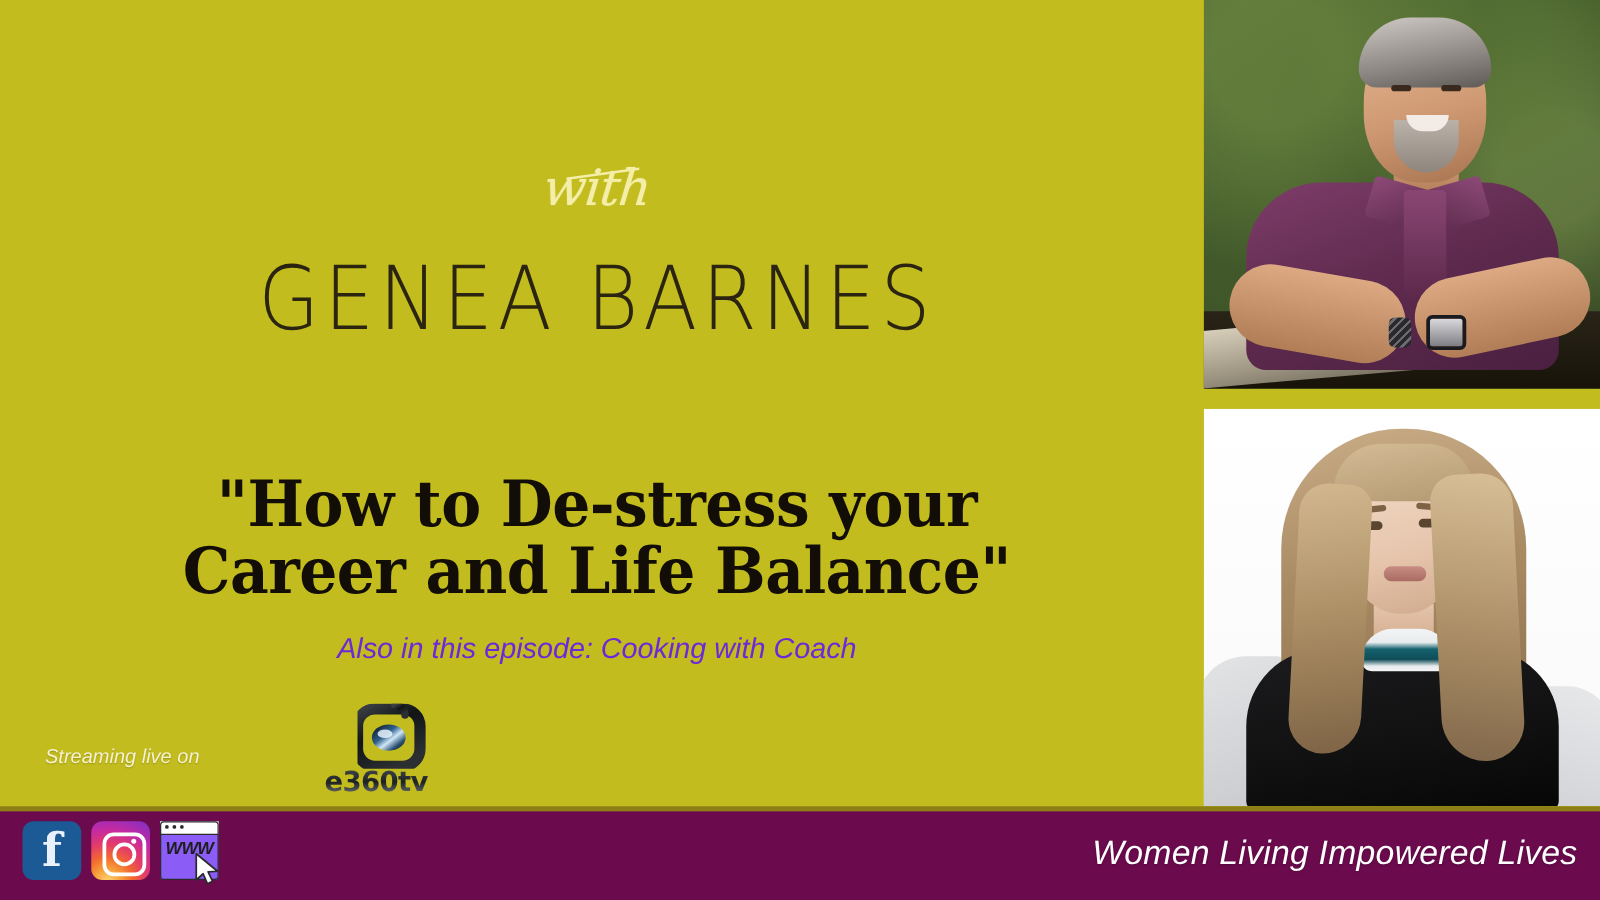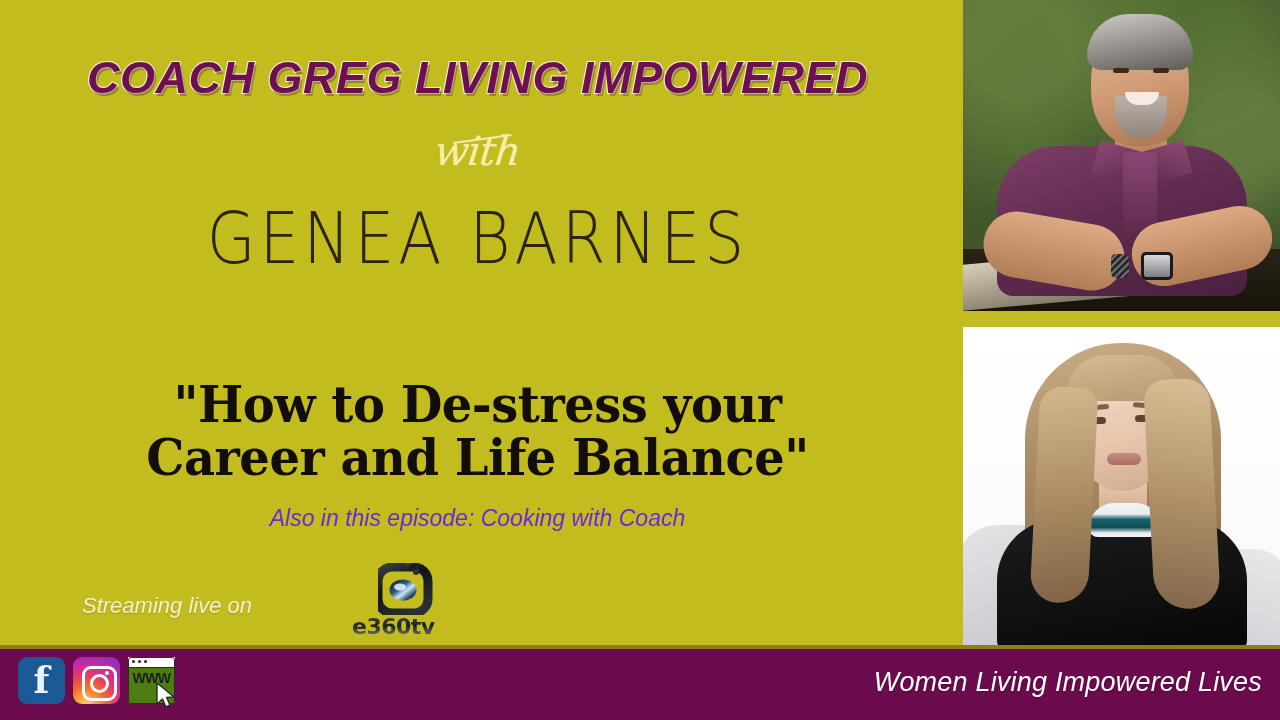--- a/index.html
+++ b/index.html
@@ -76,23 +76,22 @@
   .also-line{
     position:absolute;left:0;top:505px;width:955px;text-align:center;
     font-family:"Liberation Sans", sans-serif;
     font-style:italic;font-size:23px;color:#6d28d9;
   }
 
   
   .streaming-row{position:absolute;left:36px;top:565px;display:flex;align-items:center;}
   .streaming-label{
     font-family:"Liberation Sans", sans-serif;
-    font-style:italic;font-size:22px;color:#f6f1cf;
+    font-style:italic;font-size:16px;color:#f6f1cf;
     text-shadow:0 1px 1px rgba(90,80,10,.35);
-    margin-left:46px;
   }
   .e360-logo{position:relative;margin-left:100px;width:120px;height:82px;}
   .e360-mark{
     position:absolute;left:26px;top:-2px;width:56px;height:52px;
   }
   .e360-word{
     position:absolute;left:0;top:48px;width:120px;text-align:left;
     font-family:"DejaVu Sans", sans-serif;
     font-weight:bold;font-size:22px;letter-spacing:-0.5px;
     background:linear-gradient(180deg,#4a4f52 0%,#1d2123 45%,#53585b 70%,#2a2e30 100%);
@@ -193,21 +192,21 @@
   .fb-glyph{position:absolute;left:0;top:0;width:100%;height:100%;
     display:flex;align-items:center;justify-content:center;
     font-family:"DejaVu Serif", serif;font-weight:bold;font-size:37px;color:#e9f2fa;line-height:1;}
 
   .soc-ig{background:
       radial-gradient(circle at 28% 104%, #ffd776 0%, #f7a13c 18%, #f2682f 34%, #e43a6b 52%, #c32aa3 72%, #7b30c9 100%);}
   .ig-rr{position:absolute;left:9px;top:9px;width:29px;height:29px;border-radius:9px;border:3.2px solid #fff;}
   .ig-lens{position:absolute;left:17px;top:17px;width:13px;height:13px;border-radius:50%;border:3.2px solid #fff;}
   .ig-dot{position:absolute;left:31.5px;top:13.5px;width:4.6px;height:4.6px;border-radius:50%;background:#fff;}
 
-  .soc-www{background:#4d7c0f;border-radius:3px;}
+  .soc-www{background:#8b5cf6;border-radius:3px;font-style:italic;}
   .www-bar{position:absolute;left:0;top:0;width:100%;height:10px;background:#fff;
     border-bottom:1.6px solid #2b2b2b;}
   .www-frame{position:absolute;inset:0;border:1.8px solid #2b2b2b;border-radius:3px;}
   .www-dots{position:absolute;left:4px;top:3.2px;display:flex;gap:3px;}
   .www-dots i{width:3px;height:3px;border-radius:50%;background:#2b2b2b;display:block;}
   .www-text{position:absolute;left:0;top:13px;width:100%;text-align:center;
     font-family:"Liberation Sans", sans-serif;font-weight:bold;font-size:14px;color:#1e1e1e;letter-spacing:-.5px;}
   .cursor{position:absolute;left:27px;top:25px;width:22px;height:26px;}
 
   .tagline{
@@ -217,21 +216,20 @@
     text-shadow:0 1px 2px rgba(0,0,0,.25);
   }
 </style>
 </head>
 <body>
 
 <div id="stage">
 
   <div class="left-panel">
 
-    <div class="show-title">COACH GREG LIVING IMPOWERED</div>
 
     <div class="with-script">with</div>
 
     <div class="guest-name">GENEA BARNES</div>
 
     <div class="guest-bio">
     </div>
 
     <div class="episode-title">
       <span>"How to De-stress your</span>

